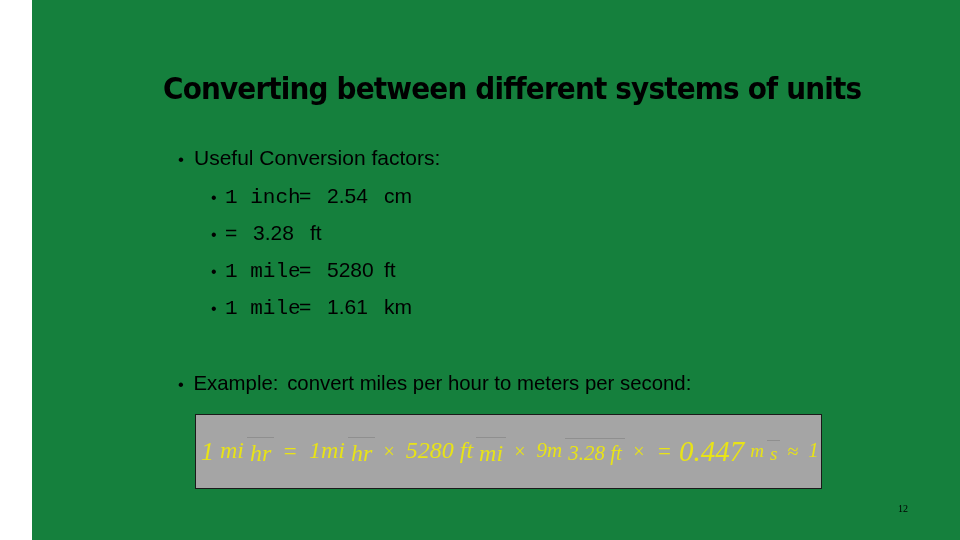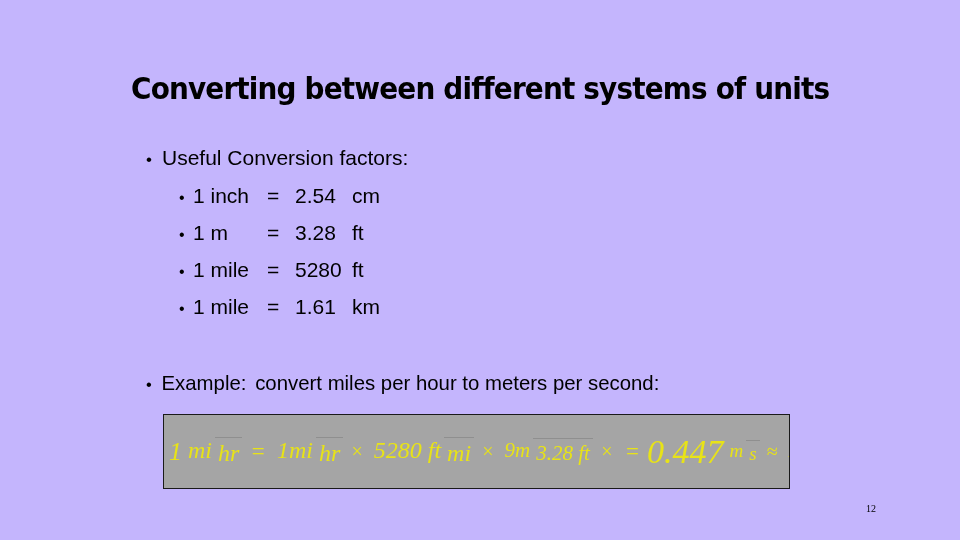--- a/index.html
+++ b/index.html
@@ -11,21 +11,22 @@
     height: 540px;
     background: #ffffff;
     font-family: "Liberation Sans", sans-serif;
     overflow: hidden;
     position: relative;
   }
 
   .slide {
     position: absolute;
     inset: 0;
-    background: #c4b5fd;
+    background: #15803d;
+    margin-left: 32px;
   }
 
   
   .slide-title {
     position: absolute;
     left: 131px;
     top: 72px;
     width: 700px;
     font-family: "DejaVu Sans", sans-serif;
     font-size: 30px;
@@ -70,21 +71,21 @@
     display: flex;
     align-items: baseline;
     padding-left: 33px;
   }
   .bullet-l2 .dot {
     width: 14px;
     flex: 0 0 14px;
     font-size: 16px;
     line-height: 35px;
   }
-  .bullet-l2 .c-qty  { width: 74px;  flex: 0 0 74px; }
+  .bullet-l2 .c-qty  { width: 74px;  flex: 0 0 74px; font-family: Liberation Mono, monospace; }
   .bullet-l2 .c-eq   { width: 28px;  flex: 0 0 28px; }
   .bullet-l2 .c-val  { width: 57px;  flex: 0 0 57px; }
   .bullet-l2 .c-unit { flex: 0 0 auto; }
 
   
   .example-line {
     position: absolute;
     left: 146px;
     top: 368px;
     font-size: 21px;
@@ -145,21 +146,21 @@
     font-size: 20px;
     padding: 0 5px;
   }
   .eq-lead {
     display: inline-block;
     font-size: 26px;
     padding-right: 1px;
   }
   .eq-scalar {
     display: inline-block;
-    font-size: 34px;
+    font-size: 29px;
     padding: 0 1px;
   }
 
   
   .frac {
     display: inline-flex;
     align-items: center;
     justify-content: center;
     vertical-align: middle;
     line-height: 1;
@@ -214,21 +215,20 @@
       <div class="bullet-l2">
         <span class="dot">•</span>
         <span class="c-qty">1 inch</span>
         <span class="c-eq">=</span>
         <span class="c-val">2.54</span>
         <span class="c-unit">cm</span>
       </div>
 
       <div class="bullet-l2">
         <span class="dot">•</span>
-        <span class="c-qty">1 m</span>
         <span class="c-eq">=</span>
         <span class="c-val">3.28</span>
         <span class="c-unit">ft</span>
       </div>
 
       <div class="bullet-l2">
         <span class="dot">•</span>
         <span class="c-qty">1 mile</span>
         <span class="c-eq">=</span>
         <span class="c-val">5280</span>

